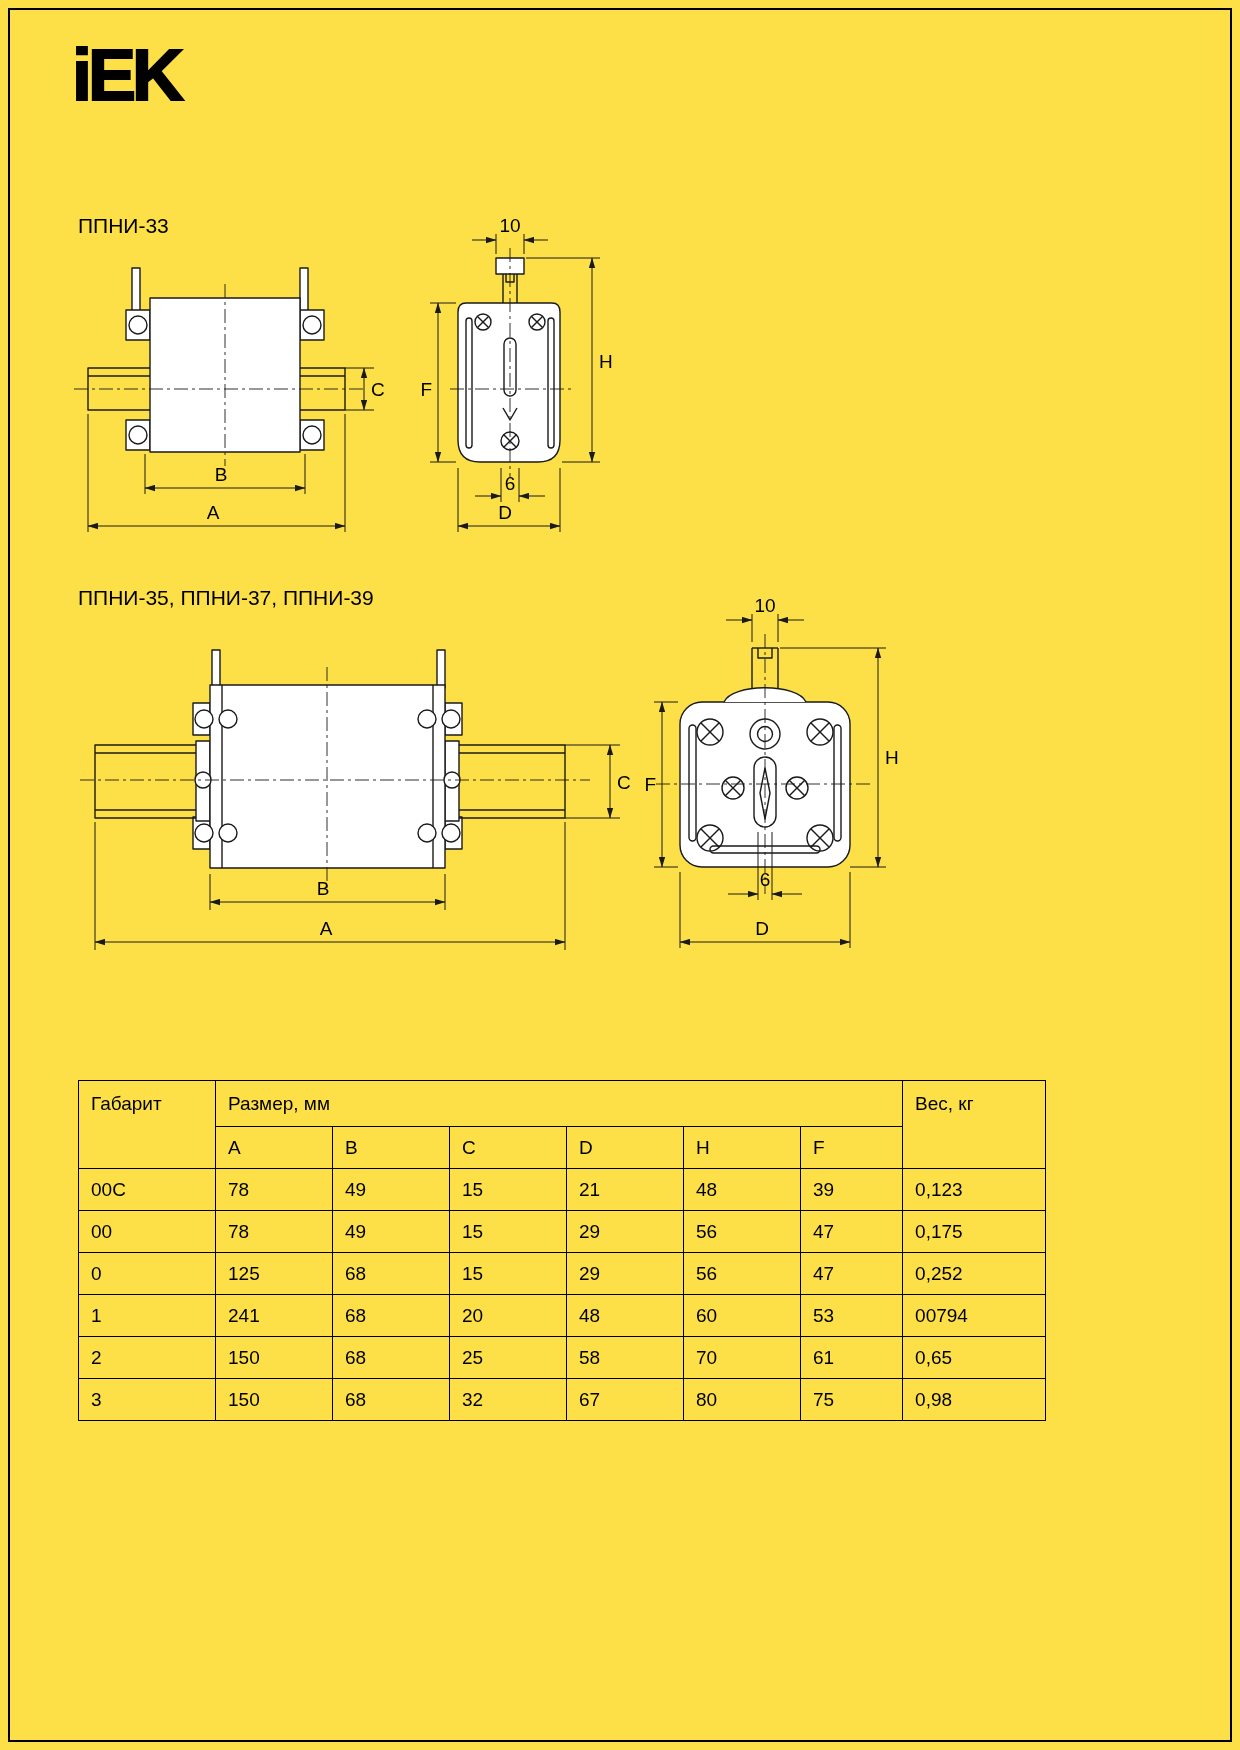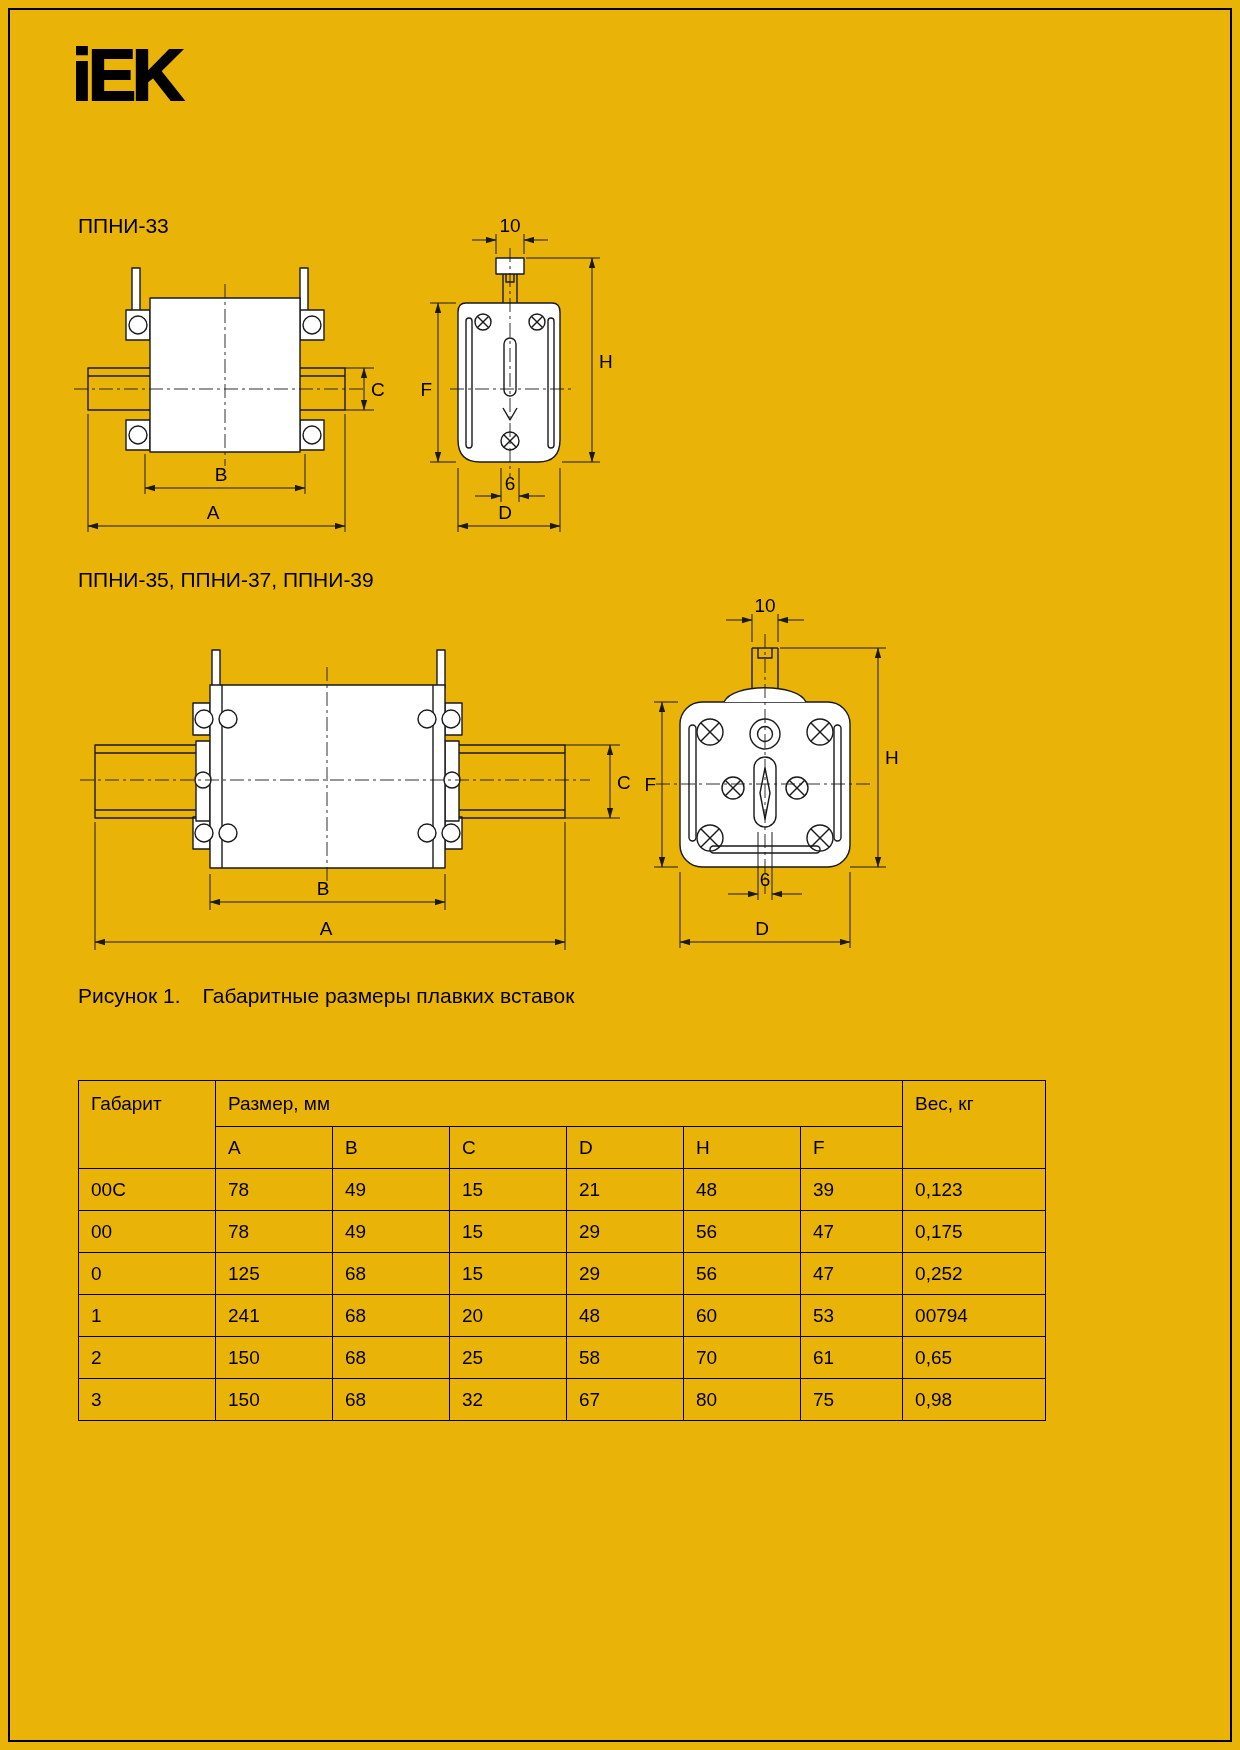--- a/index.html
+++ b/index.html
@@ -1,28 +1,28 @@
 <!DOCTYPE html>
 <html><head>
 <meta charset="utf-8">
 <style>
   * { box-sizing: border-box; }
   html, body { margin: 0; padding: 0; background: #fff; }
   .page {
     position: relative; width: 1240px; height: 1750px;
-    background: #eab308; color: #000; overflow: hidden;
+    background: #fde047; color: #000; overflow: hidden;
     font-family: "Liberation Sans", "DejaVu Sans", sans-serif;
   }
   .frame { position: absolute; left: 8px; top: 8px; right: 8px; bottom: 8px;
            border: 2px solid #000; pointer-events: none; }
   .logo { position: absolute; left: 72px; top: 34px; font-size: 72px;
           font-weight: bold; letter-spacing: -4px; -webkit-text-stroke: 2px #000; }
   .sec-title { position: absolute; font-size: 21px; z-index: 2; }
   .t1 { left: 78px; top: 214px; }
-  .t2 { left: 78px; top: 568px; }
+  .t2 { left: 78px; top: 586px; }
   .draw { position: absolute; }
   .d1 { left: 60px; top: 218px; width: 580px; height: 330px; }
   .d2 { left: 60px; top: 592px; width: 880px; height: 390px; }
   .o  { fill: none; stroke: #1a1a1a; stroke-width: 1.4; stroke-linejoin: round; }
   .of { fill: #fff;  stroke: #1a1a1a; stroke-width: 1.4; stroke-linejoin: round; }
   .cl { fill: none; stroke: #1a1a1a; stroke-width: 0.9; stroke-dasharray: 14 4 3 4; }
   .dl { fill: none; stroke: #1a1a1a; stroke-width: 1; }
   text.dim { font-family: "Liberation Sans", "DejaVu Sans", sans-serif; font-size: 19px; fill: #000; }
   .caption { position: absolute; left: 78px; top: 984px; font-size: 21px; }
   .caption .cap2 { margin-left: 22px; }
@@ -258,23 +258,20 @@
       <line class="dl" x1="742" y1="302" x2="712" y2="302" marker-end="url(#ar2)"></line>
       <text class="dim" x="705" y="294" text-anchor="middle">6</text>
 
       <line class="dl" x1="620" y1="280" x2="620" y2="356"></line>
       <line class="dl" x1="790" y1="280" x2="790" y2="356"></line>
       <line class="dl" x1="620" y1="350" x2="790" y2="350" marker-start="url(#ar2)" marker-end="url(#ar2)"></line>
       <text class="dim" x="702" y="343" text-anchor="middle">D</text>
     </g>
   </svg>
 
-  <div class="caption">
-    <span>Рисунок 1.</span><span class="cap2">Габаритные размеры плавких вставок</span>
-  </div>
 
   <table class="dims-table">
     <colgroup>
       <col style="width:137px">
         <col style="width:117px">
         <col style="width:117px">
         <col style="width:117px">
       <col style="width:117px">
         <col style="width:117px">
         <col style="width:102px">

